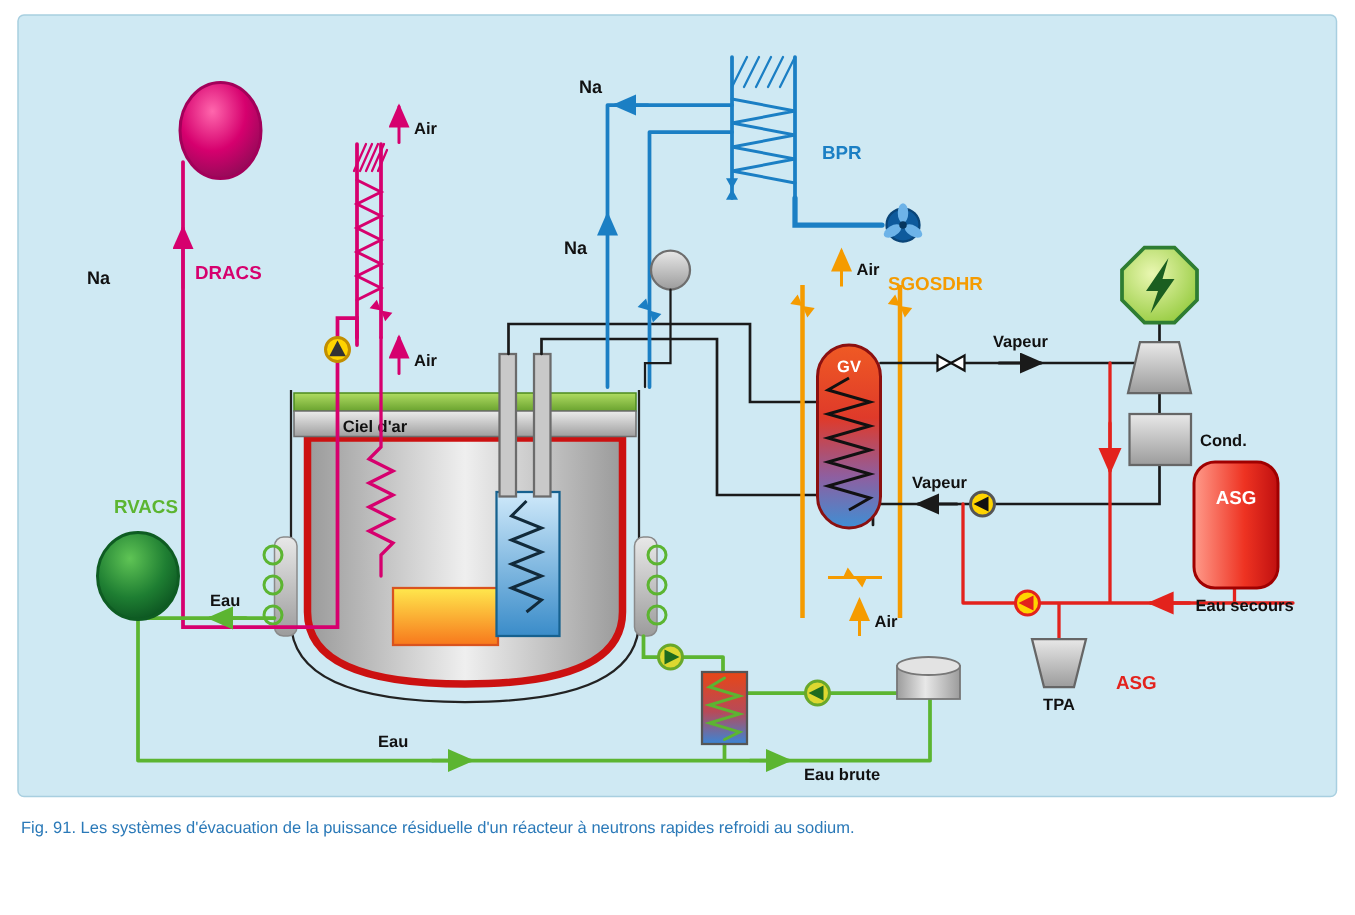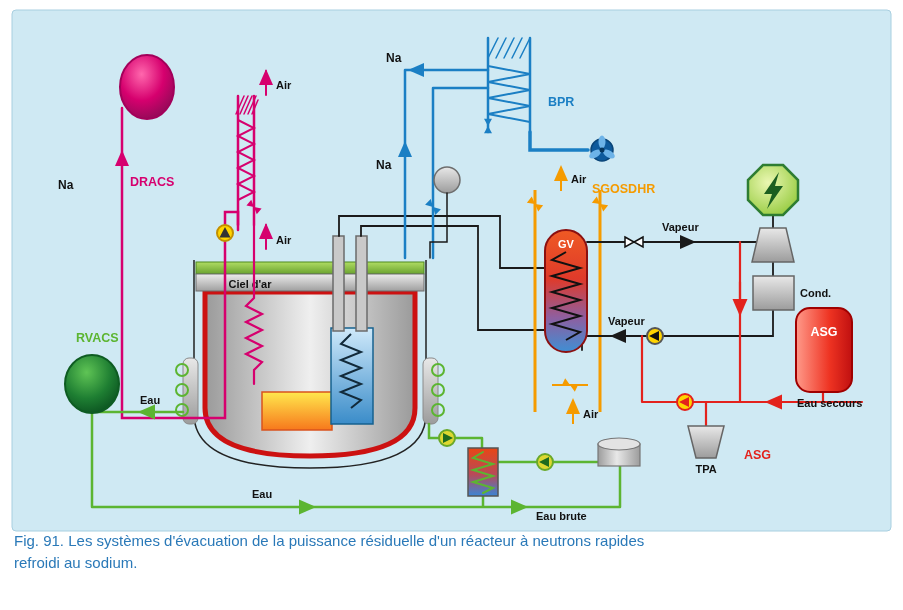--- a/index.html
+++ b/index.html
@@ -13,22 +13,22 @@
   .t-gr{fill:var(--green);} .t-red{fill:var(--red);} .t-wh{fill:#ffffff;}
   .f-mag{fill:var(--magenta);} .f-blue{fill:var(--blue);} .f-or{fill:var(--orange);}
   .f-gr{fill:var(--green);} .f-red{fill:var(--red);} .f-blk{fill:var(--line_black);}
   .s-mag{stroke:var(--magenta);fill:none;stroke-linecap:round;}
   .s-blue{stroke:var(--blue);fill:none;stroke-linecap:round;}
   .s-or{stroke:var(--orange);fill:none;stroke-linecap:butt;}
   .s-gr{stroke:var(--green);fill:none;stroke-linecap:round;}
   .s-red{stroke:var(--red);fill:none;stroke-linecap:round;}
   .s-blk{stroke:var(--line_black);fill:none;stroke-linecap:round;}
   .v-steam{fill:#ffffff;stroke:#111;stroke-width:1.5;}
-  #caption{position:absolute;left:14px;top:530px;width:650px;
-           color:var(--caption_blue);font-size:15px;line-height:1.45;}
+  #caption{position:absolute;left:14px;top:545px;width:650px;
+           color:var(--caption_blue);font-size:11px;line-height:1.45;}
 </style>
 </head>
 <body>
 
 <div id="page">
 <svg width="903" height="610" viewBox="0 0 903 610">
   <defs>
     <path id="bowtie" d="M-9,-5 L0,0 L-9,5 Z M9,-5 L0,0 L9,5 Z"></path>
     <marker id="mMag" markerWidth="9" markerHeight="8" refX="7" refY="3.5" orient="auto">
           <path d="M0,0L8,3.5L0,7Z" class="f-mag"></path>

